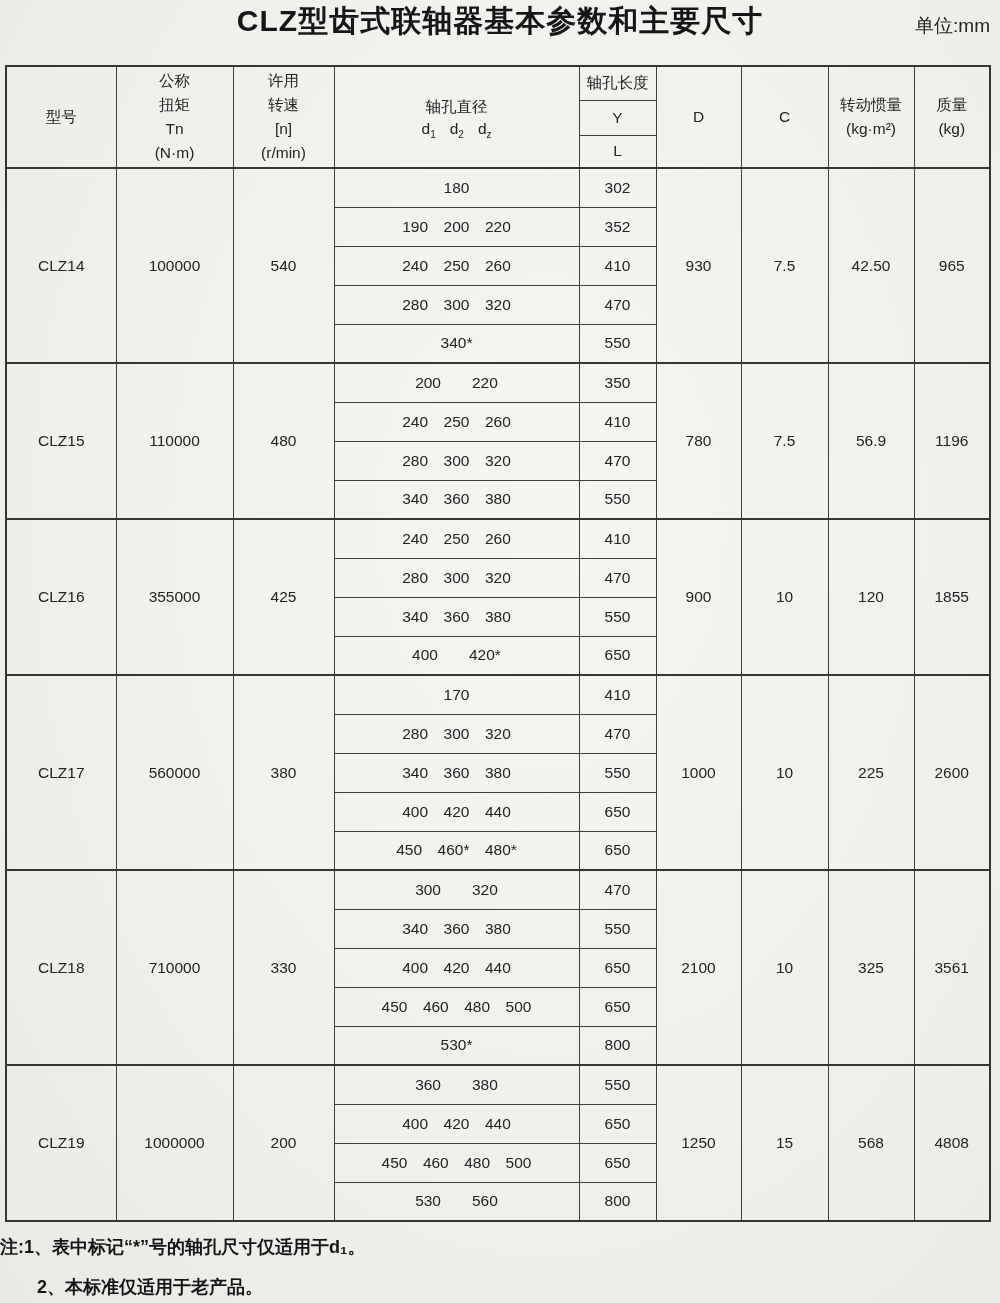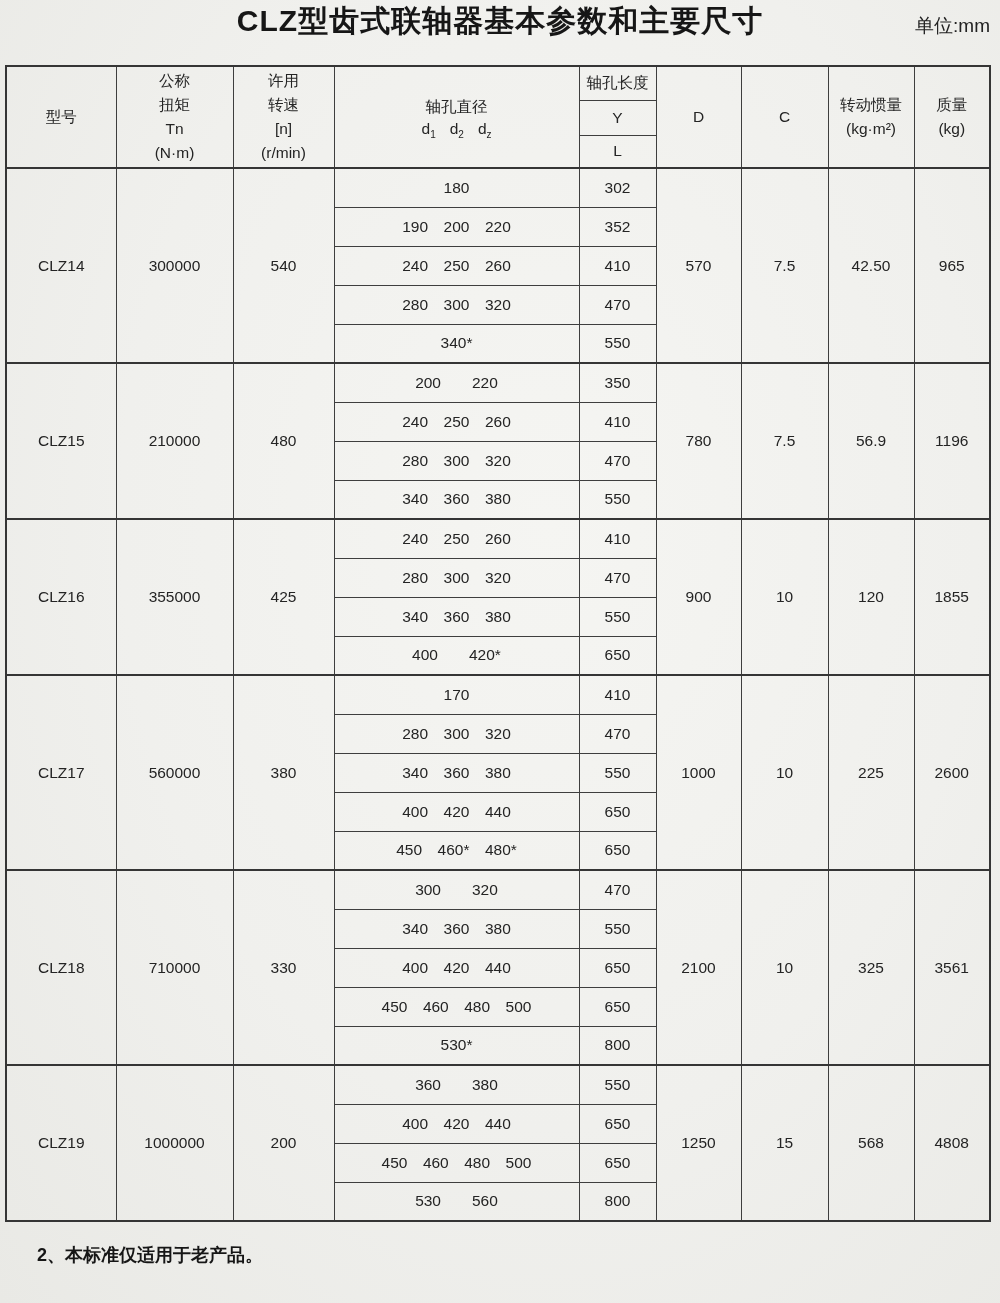--- a/index.html
+++ b/index.html
@@ -110,25 +110,25 @@
       <tr class="h2">
         <td class="hdr">Y</td>
       </tr>
       <tr class="h3">
         <td class="hdr">L</td>
       </tr>
     </thead>
     <tbody id="spec-body">
         <tr class="sec">
           <td rowspan="5">CLZ14</td>
-          <td rowspan="5">300000</td>
+          <td rowspan="5">100000</td>
           <td rowspan="5">540</td>
           <td>180</td>
           <td>302</td>
-          <td rowspan="5">570</td>
+          <td rowspan="5">930</td>
           <td rowspan="5">7.5</td>
           <td rowspan="5">42.50</td>
           <td rowspan="5">965</td>
         </tr>
         <tr>
           <td>190 200 220</td>
           <td>352</td>
         </tr>
         <tr>
           <td>240 250 260</td>
@@ -137,21 +137,21 @@
         <tr>
           <td>280 300 320</td>
           <td>470</td>
         </tr>
         <tr>
           <td>340*</td>
           <td>550</td>
         </tr>
         <tr class="sec">
           <td rowspan="4">CLZ15</td>
-          <td rowspan="4">210000</td>
+          <td rowspan="4">110000</td>
           <td rowspan="4">480</td>
           <td>200  220</td>
           <td>350</td>
           <td rowspan="4">780</td>
           <td rowspan="4">7.5</td>
           <td rowspan="4">56.9</td>
           <td rowspan="4">1196</td>
         </tr>
         <tr>
           <td>240 250 260</td>
@@ -262,16 +262,17 @@
           <td>650</td>
         </tr>
         <tr>
           <td>530  560</td>
           <td>800</td>
         </tr>
       </tbody>
   </table>
 
   <div class="notes">
+    <div class="note1">注:1、表中标记“*”号的轴孔尺寸仅适用于d₁。</div>
     <div class="note2">2、本标准仅适用于老产品。</div>
   </div>
 
 </div>
 
 </body></html>

